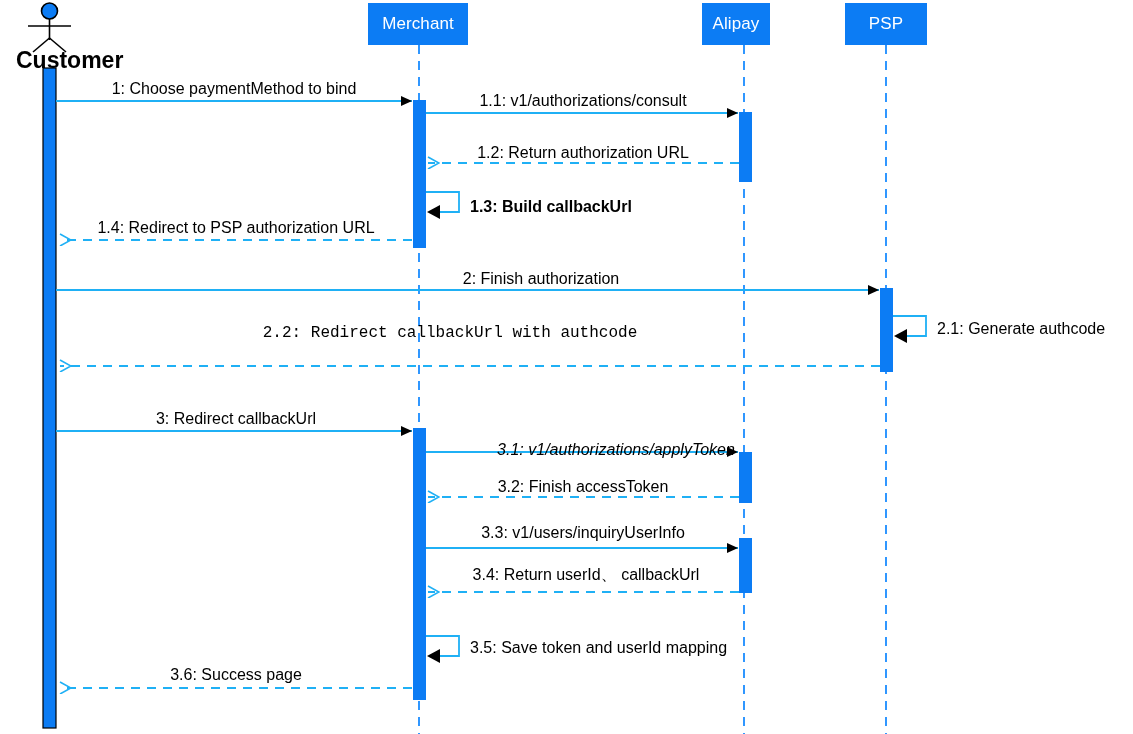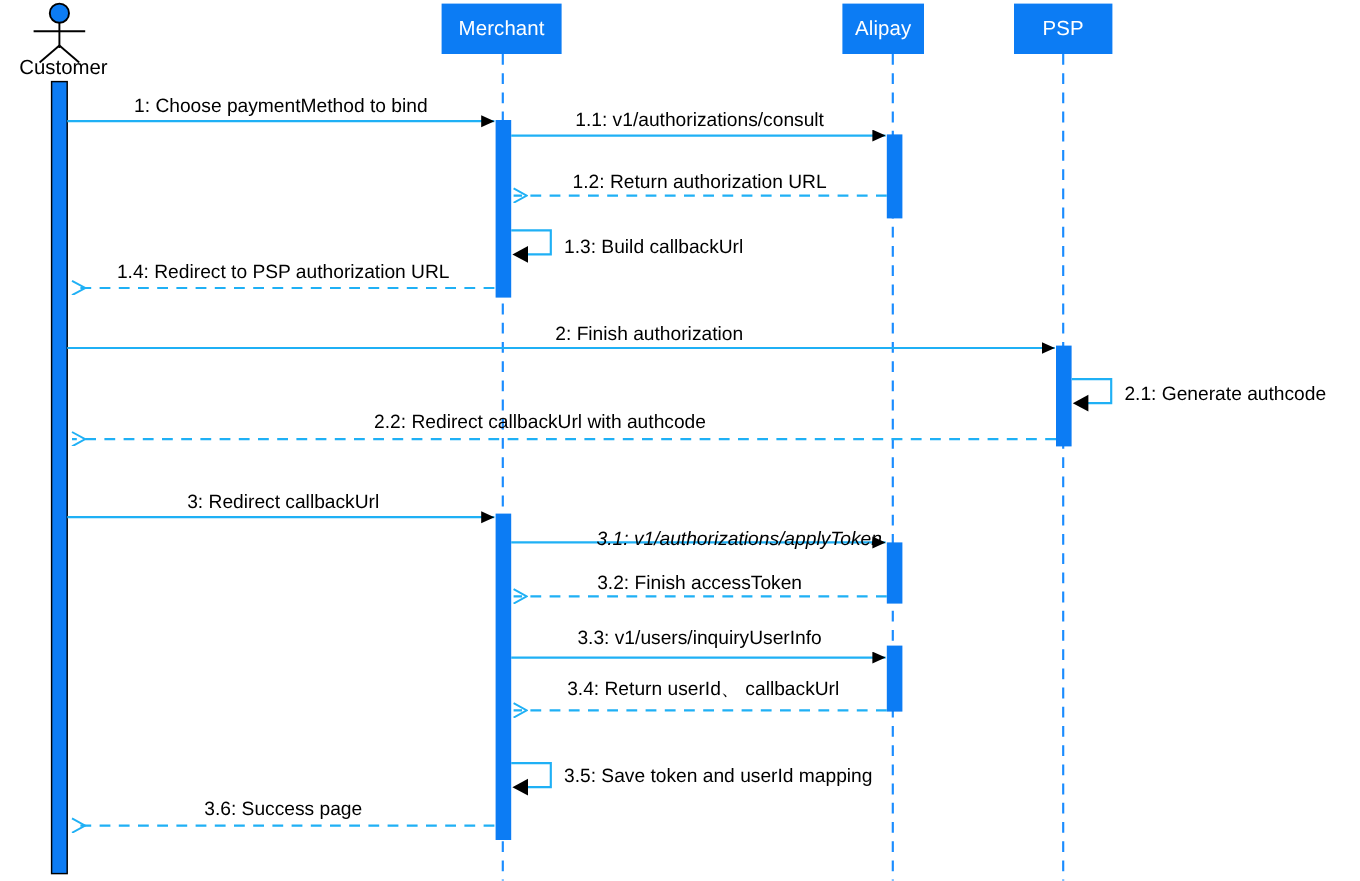--- a/index.html
+++ b/index.html
@@ -37,23 +37,24 @@
   .participant-label {
     color: #ffffff;
     font-size: 17px;
     font-family: "Liberation Sans", sans-serif;
     letter-spacing: 0.1px;
     white-space: nowrap;
   }
   .actor-label {
     position: absolute;
     color: #000000;
-    font-size: 17px;
+    font-size: 23px;
     font-family: "Liberation Sans", sans-serif;
     white-space: nowrap;
+    font-weight: bold;
   }
   .msg-label {
     position: absolute;
     color: #000000;
     font-size: 16px;
     font-family: "Liberation Sans", sans-serif;
     white-space: nowrap;
     line-height: 18px;
   }
   .msg-center {
@@ -155,29 +156,29 @@
 
     <line x1="412" y1="688" x2="60" y2="688" stroke="#1fb0f5" stroke-width="1.8" stroke-dasharray="9,7" marker-end="url(#openhead)"></line>
   </svg>
 
   <div class="msg-label msg-center" style="left:234px; top:80px;">1: Choose paymentMethod to bind</div>
 
   <div class="msg-label msg-center" style="left:583px; top:92px;">1.1: v1/authorizations/consult</div>
 
   <div class="msg-label msg-center" style="left:583px; top:144px;">1.2: Return authorization URL</div>
 
-  <div class="msg-label" style="left:470px; top:198px;">1.3: Build callbackUrl</div>
+  <div class="msg-label" style="left:470px; top:198px;font-weight:bold;">1.3: Build callbackUrl</div>
 
   <div class="msg-label msg-center" style="left:236px; top:219px;">1.4: Redirect to PSP authorization URL</div>
 
   <div class="msg-label msg-center" style="left:541px; top:270px;">2: Finish authorization</div>
 
   <div class="msg-label" style="left:937px; top:320px;">2.1: Generate authcode</div>
 
-  <div class="msg-label msg-center" style="left:450px; top:344px;">2.2: Redirect callbackUrl with authcode</div>
+  <div class="msg-label msg-center" style="left:450px; top:324px;font-family:Liberation Mono, monospace;">2.2: Redirect callbackUrl with authcode</div>
 
   <div class="msg-label msg-center" style="left:236px; top:410px;">3: Redirect callbackUrl</div>
 
   <div class="msg-label msg-center" style="left:616px; top:441px;font-style:italic;">3.1: v1/authorizations/applyToken</div>
 
   <div class="msg-label msg-center" style="left:583px; top:478px;">3.2: Finish accessToken</div>
 
   <div class="msg-label msg-center" style="left:583px; top:524px;">3.3: v1/users/inquiryUserInfo</div>
 
   <div class="msg-label msg-center" style="left:586px; top:566px;">3.4: Return userId、 callbackUrl</div>

